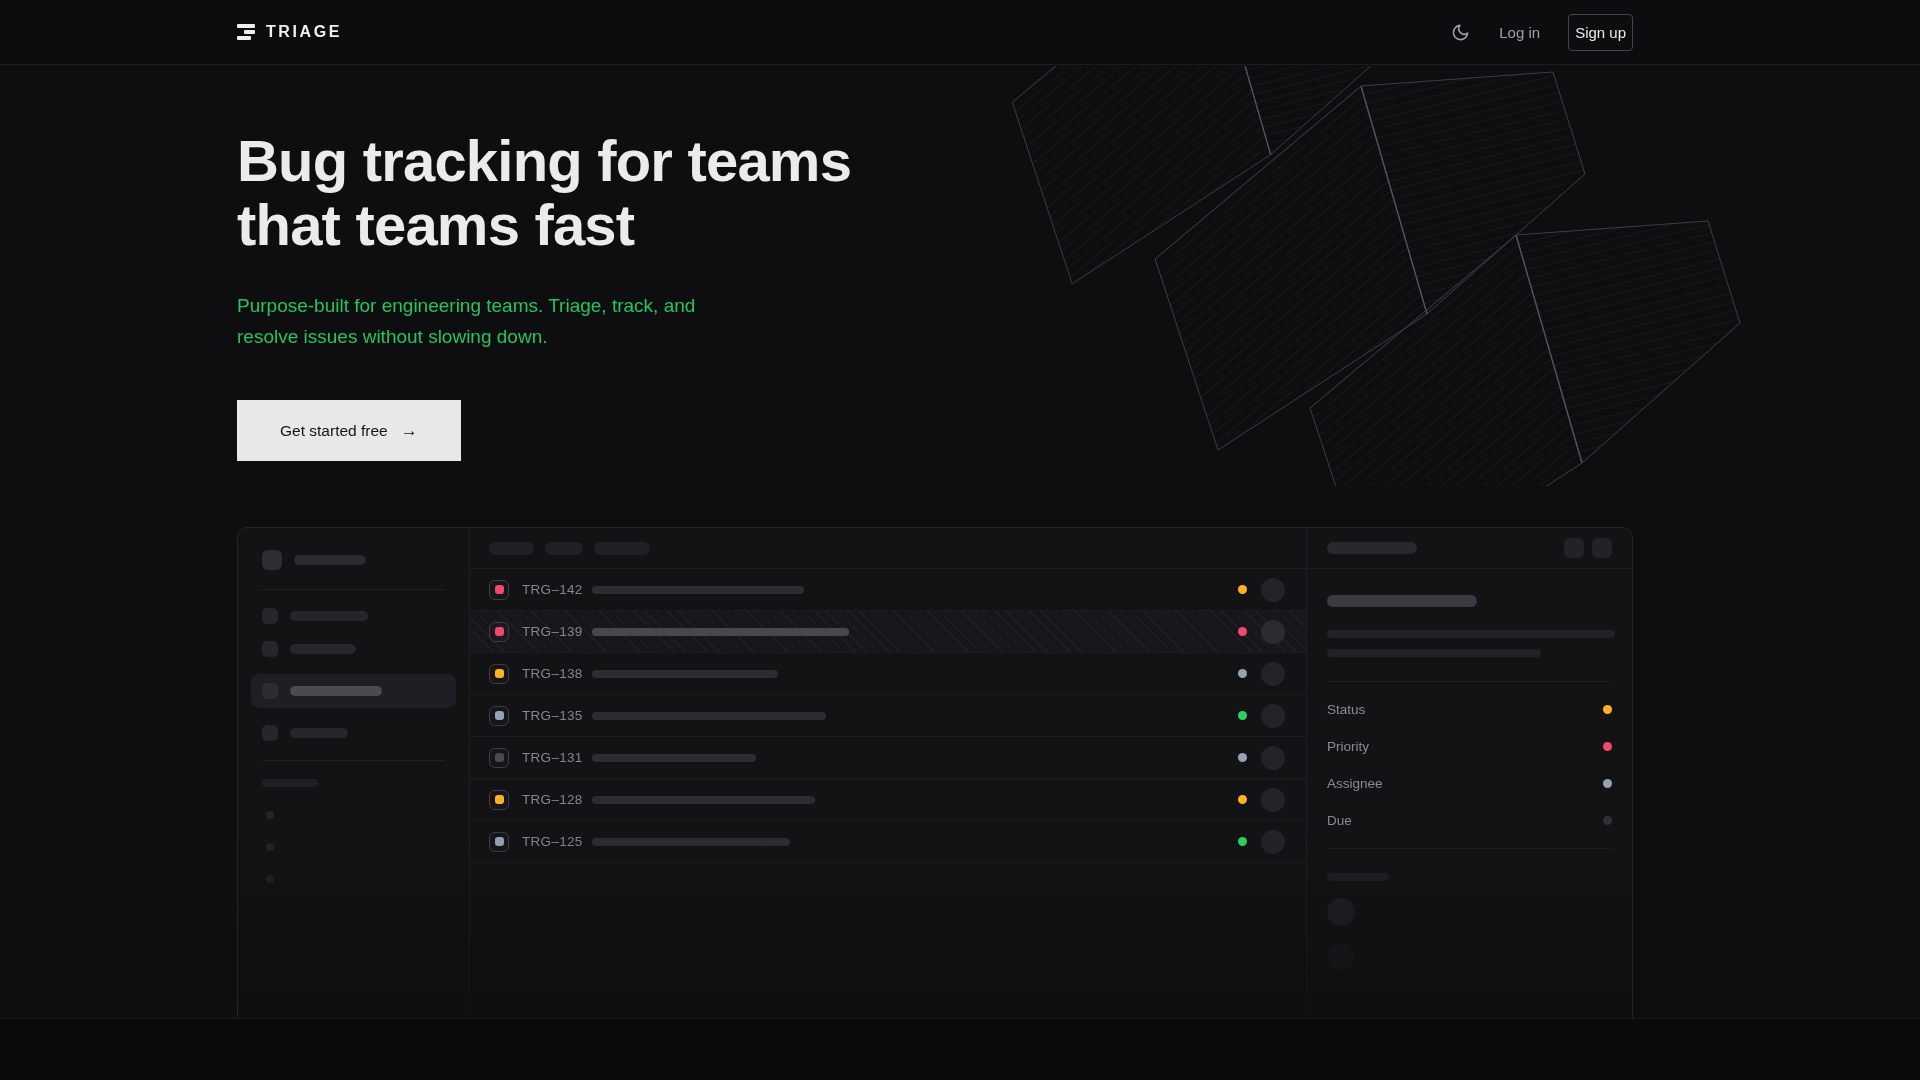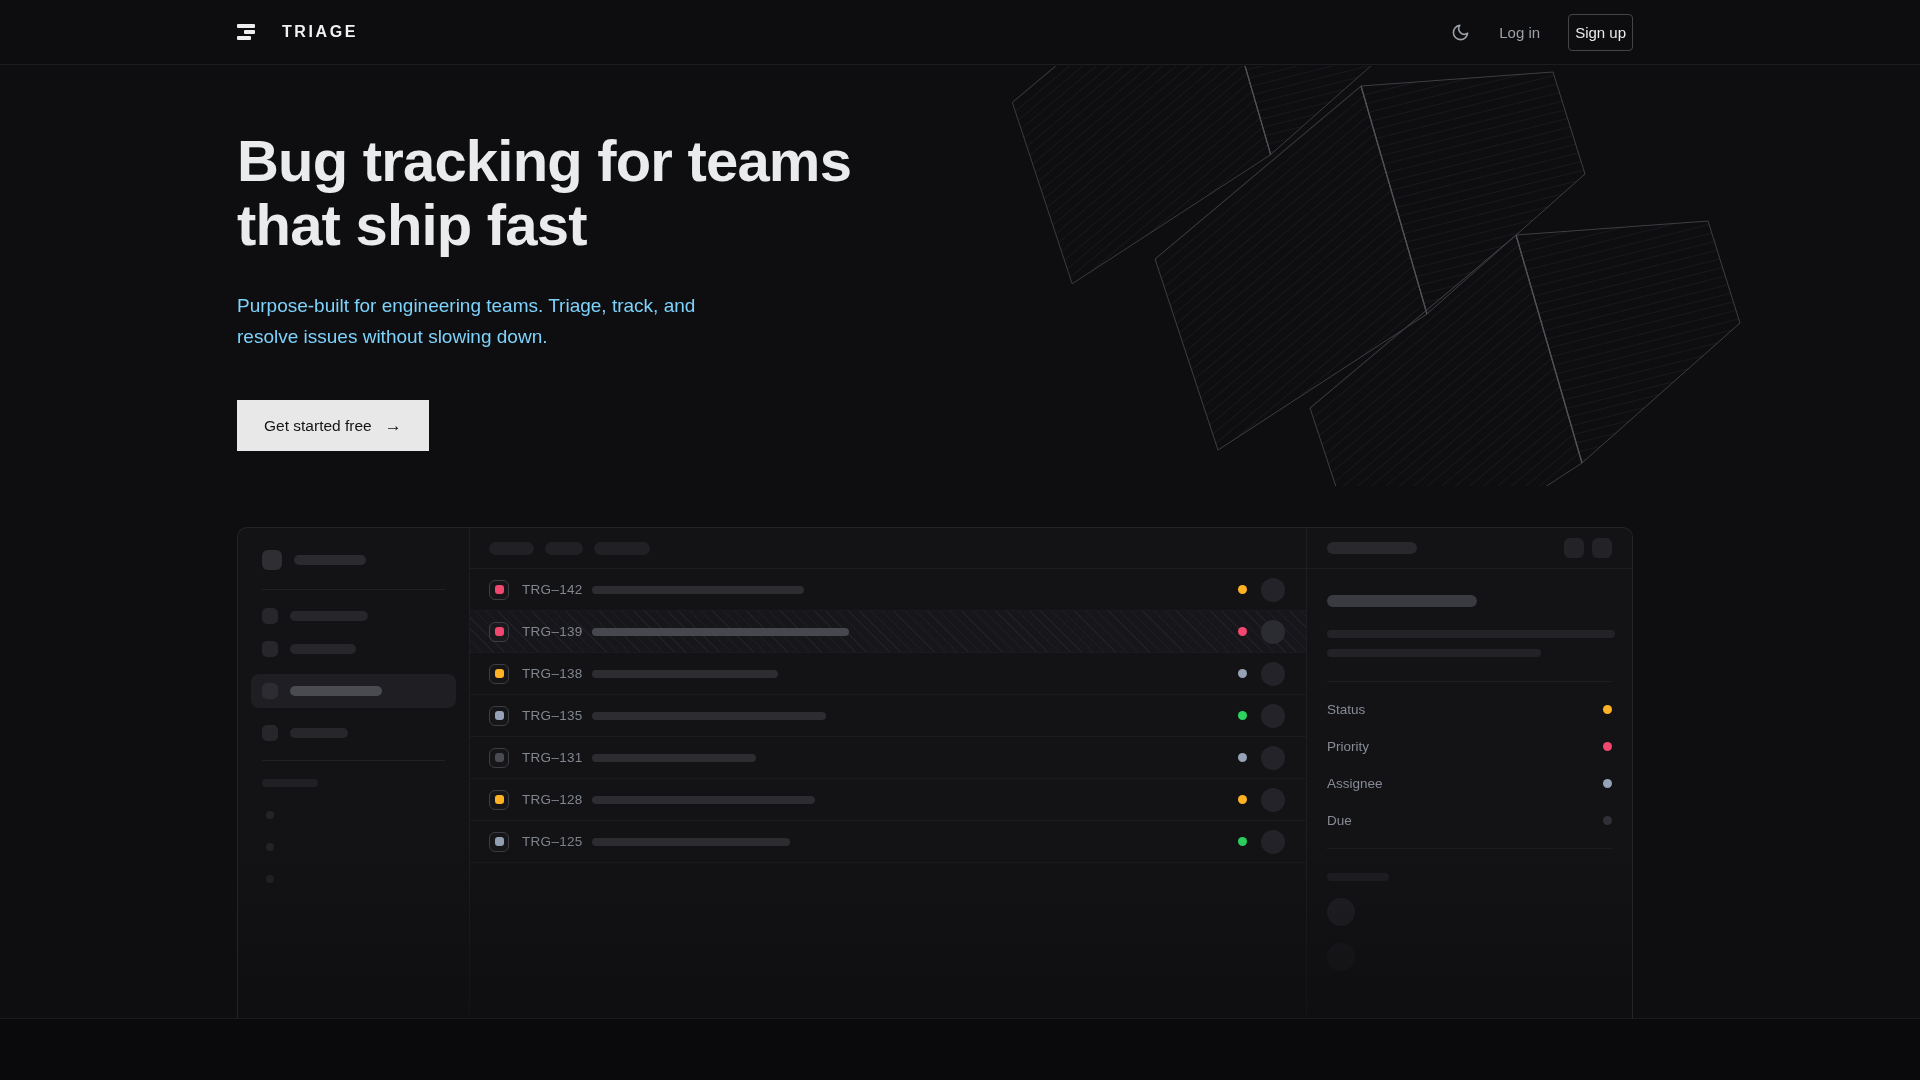--- a/index.html
+++ b/index.html
@@ -13,21 +13,21 @@
 
   
   .nav {
     position:relative; z-index:6;
     height:65px;
     display:flex; align-items:center; justify-content:space-between;
     padding:0 287px 0 237px;
     border-bottom:1px solid #1d1d21;
     background:#0d0d0f;
   }
-  .brand { display:flex; align-items:center; gap:27px; cursor:pointer; }
+  .brand { display:flex; align-items:center; gap:11px; cursor:pointer; }
   .brand-glyph { display:flex; flex-direction:column; gap:2.5px; width:18px; }
   .brand-glyph i { display:block; height:3.5px; border-radius:1px; background:#ededf0; }
   .brand-glyph i:nth-child(1){ width:18px; }
   .brand-glyph i:nth-child(2){ width:11px; align-self:flex-end; }
   .brand-glyph i:nth-child(3){ width:14px; }
   .brand-name { font-size:16px; font-weight:bold; letter-spacing:2.6px; color:#f1f1f3; }
   .nav-right { display:flex; align-items:center; gap:28px; }
   .theme-btn { background:none; border:none; width:22px; height:22px; cursor:pointer; display:flex; align-items:center; justify-content:center; }
   .theme-btn svg { width:19px; height:19px; stroke:#9aa0a8; fill:none; stroke-width:2; stroke-linecap:round; stroke-linejoin:round; }
   .login-link { font-size:15px; color:#9aa0a8; text-decoration:none; font-family:inherit; background:none; border:none; cursor:pointer; }
@@ -39,26 +39,26 @@
 
   
   .hero { position:relative; z-index:3; padding:64px 0 0 237px; }
   .hero h1 {
     font-size:58px; font-weight:700; line-height:64px; letter-spacing:-0.8px;
     color:#eaebed;
   }
   .hero h1 span { display:block; }
   .hero-sub {
     margin-top:33px; width:480px;
-    font-size:19px; line-height:31px; color:#7dd3fc;
+    font-size:19px; line-height:31px; color:#22c55e;
   }
   .cta-btn {
     margin-top:48px;
     display:inline-flex; align-items:center; gap:13px;
-    height:51px; padding:0 27px;
+    height:61px; padding:0 43px;
     background:#e8e8e9; color:#141417;
     border:none; font-family:inherit; font-size:15.5px; font-weight:500;
     cursor:pointer;
   }
   .cta-arrow { font-size:17px; line-height:1; }
 
   
   .deco { position:absolute; left:950px; top:66px; z-index:1; opacity:.95; }
 
   
@@ -190,21 +190,21 @@
   <g transform="translate(566,169)">
     <polygon points="-206,173 0,0 66,228 -143,364" fill="url(#stripesL)" stroke="#404047" stroke-width="1"></polygon>
     <polygon points="0,0 192,-14 224,88 66,228" fill="url(#stripesR)" stroke="#404047" stroke-width="1"></polygon>
     <line x1="0" y1="0" x2="66" y2="228" stroke="#55555c" stroke-width="1.3"></line>
   </g>
 </svg>
 
 <section class="hero">
   <h1>
     <span>Bug tracking for teams</span>
-    <span>that ship fast</span>
+    <span>that teams fast</span>
   </h1>
   <p class="hero-sub">Purpose-built for engineering teams. Triage, track, and resolve issues without slowing down.</p>
   <button class="cta-btn">
     <span>Get started free</span>
     <span class="cta-arrow">→</span>
   </button>
 </section>
 
 <div class="mockup">
 

